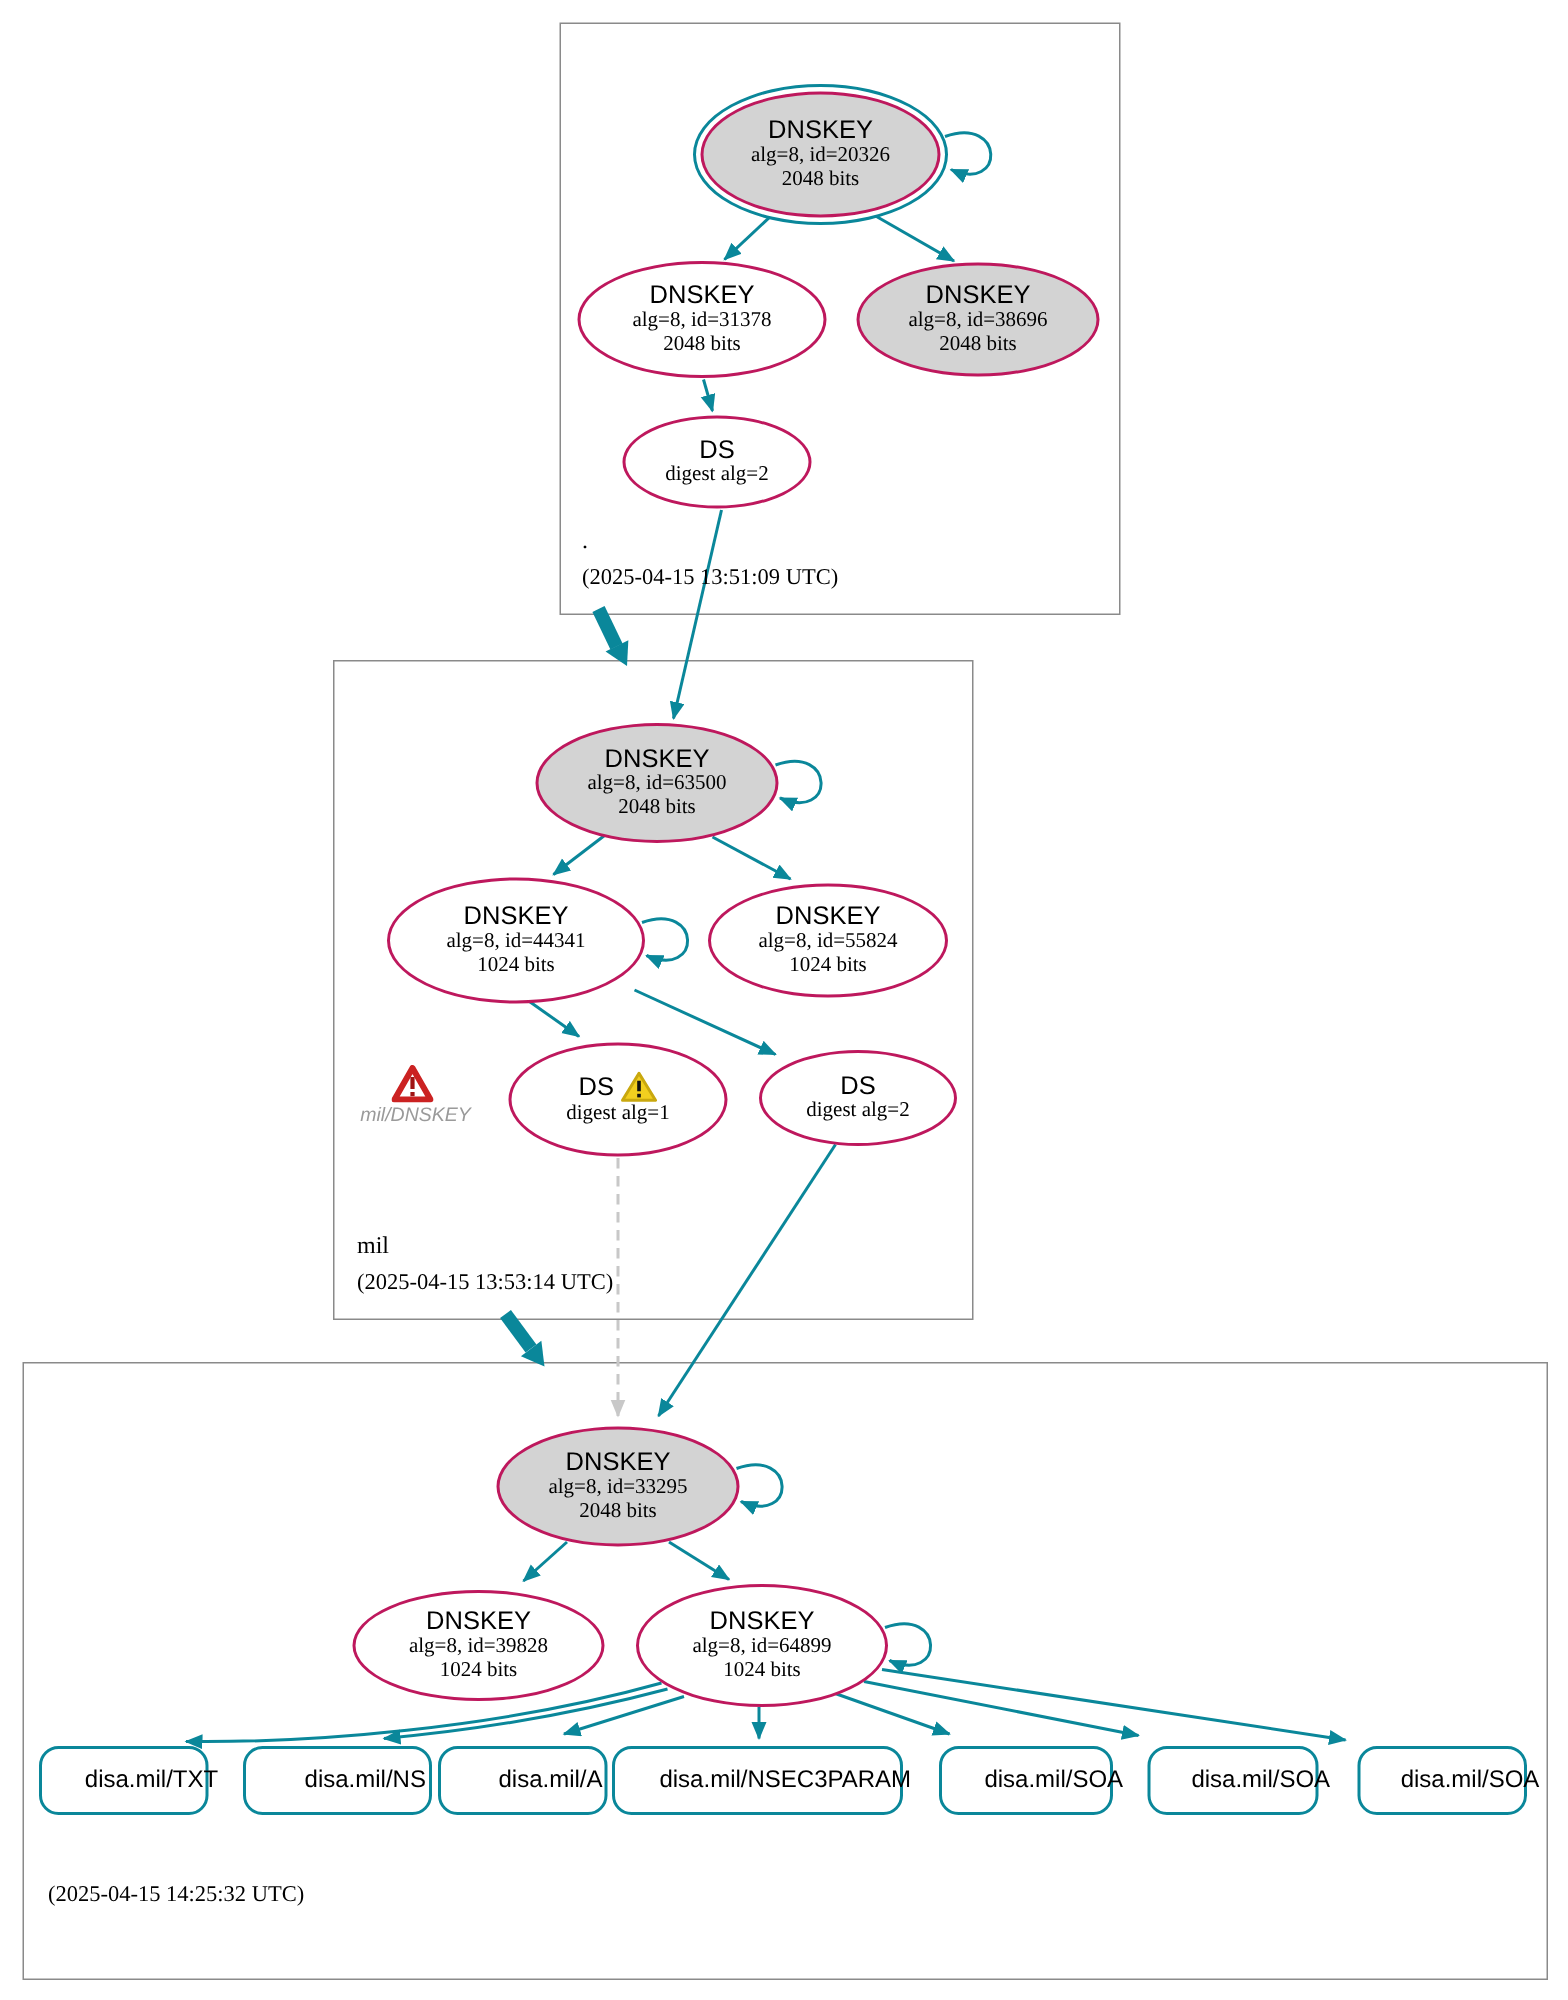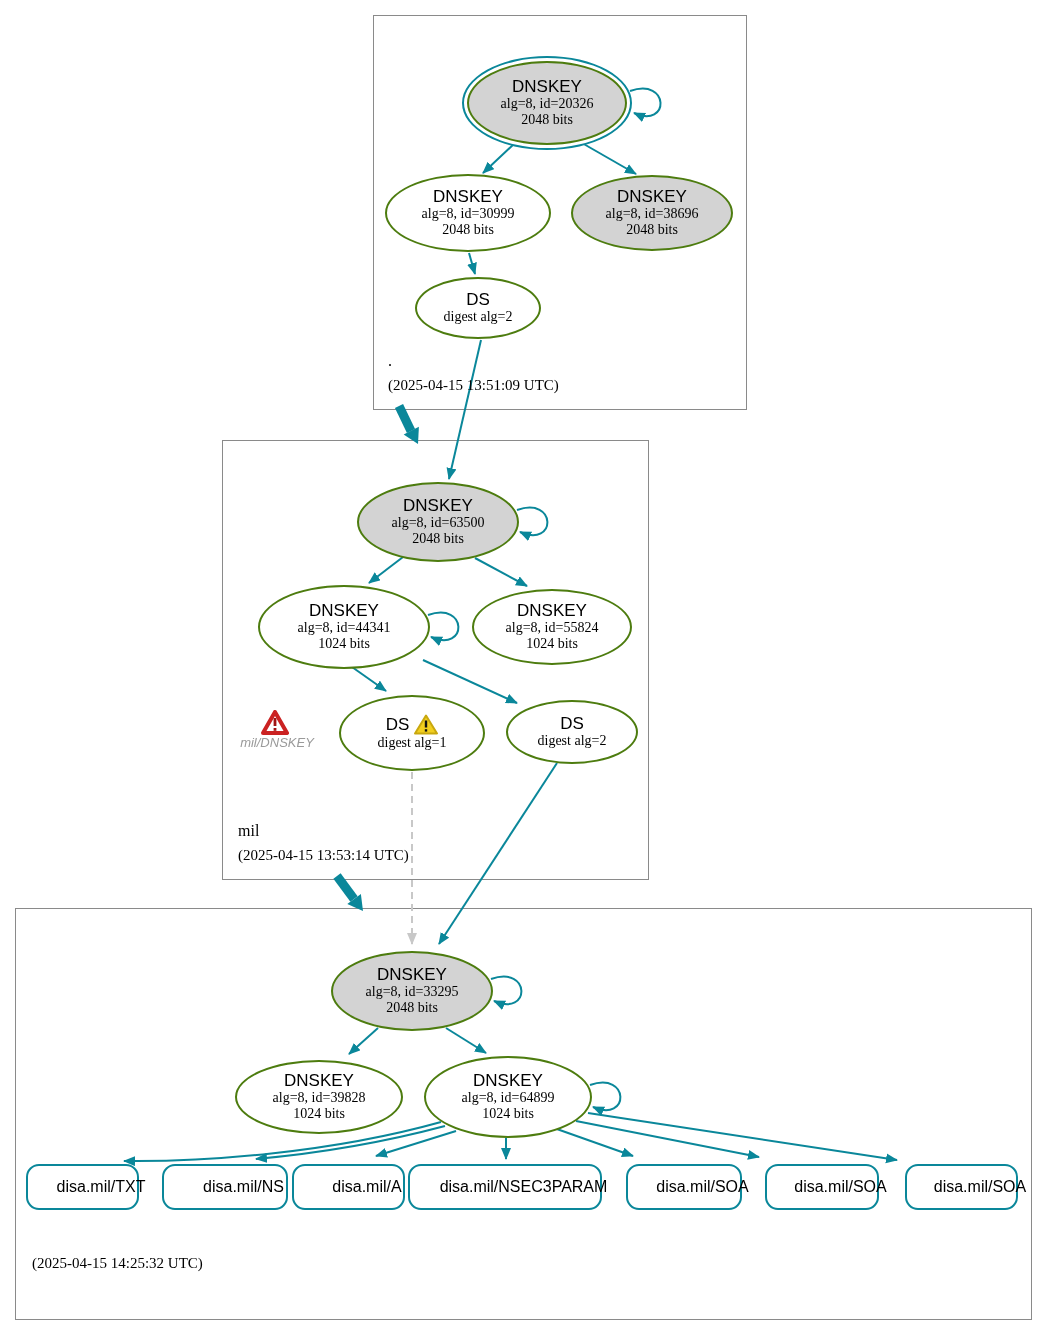--- a/index.html
+++ b/index.html
@@ -4,21 +4,21 @@
 <style>
   html,body { margin:0; padding:0; background:#ffffff; }
   #canvas {
     position:relative; width:1045px; height:1333px; overflow:hidden;
     background:#ffffff; font-family:"Liberation Serif", serif;
   }
   .zonebox { position:absolute; border:1px solid #8a8a8a; background:transparent; }
   #edges { position:absolute; left:0; top:0; z-index:2; }
   .node {
     position:absolute; z-index:3; box-sizing:border-box;
-    border:2px solid #4d7c0f; border-radius:50%;
+    border:2px solid #be185d; border-radius:50%;
     display:flex; flex-direction:column; align-items:center; justify-content:center;
     text-align:center; background:#ffffff;
   }
   .node.gray { background:#d3d3d3; }
   .anchor-outer {
     position:absolute; z-index:3; box-sizing:border-box;
     border:2px solid #0a879a; border-radius:50%; background:#ffffff;
     padding:3px;
   }
   .anchor-outer .node { position:relative; width:100%; height:100%; border-radius:50%; }
@@ -107,21 +107,21 @@
   <div class="anchor-outer" style="left:462px; top:56px; width:170px; height:94px;">
     <div class="node gray">
       <div class="ntitle">DNSKEY</div>
       <div class="nattr">alg=8, id=20326</div>
       <div class="nattr">2048 bits</div>
     </div>
   </div>
 
   <div class="node" style="left:385px; top:174px; width:166px; height:78px;">
     <div class="ntitle">DNSKEY</div>
-    <div class="nattr">alg=8, id=30999</div>
+    <div class="nattr">alg=8, id=31378</div>
     <div class="nattr">2048 bits</div>
   </div>
 
   <div class="node gray" style="left:571px; top:175px; width:162px; height:76px;">
     <div class="ntitle">DNSKEY</div>
     <div class="nattr">alg=8, id=38696</div>
     <div class="nattr">2048 bits</div>
   </div>
 
   <div class="node" style="left:415px; top:277px; width:126px; height:62px;">

